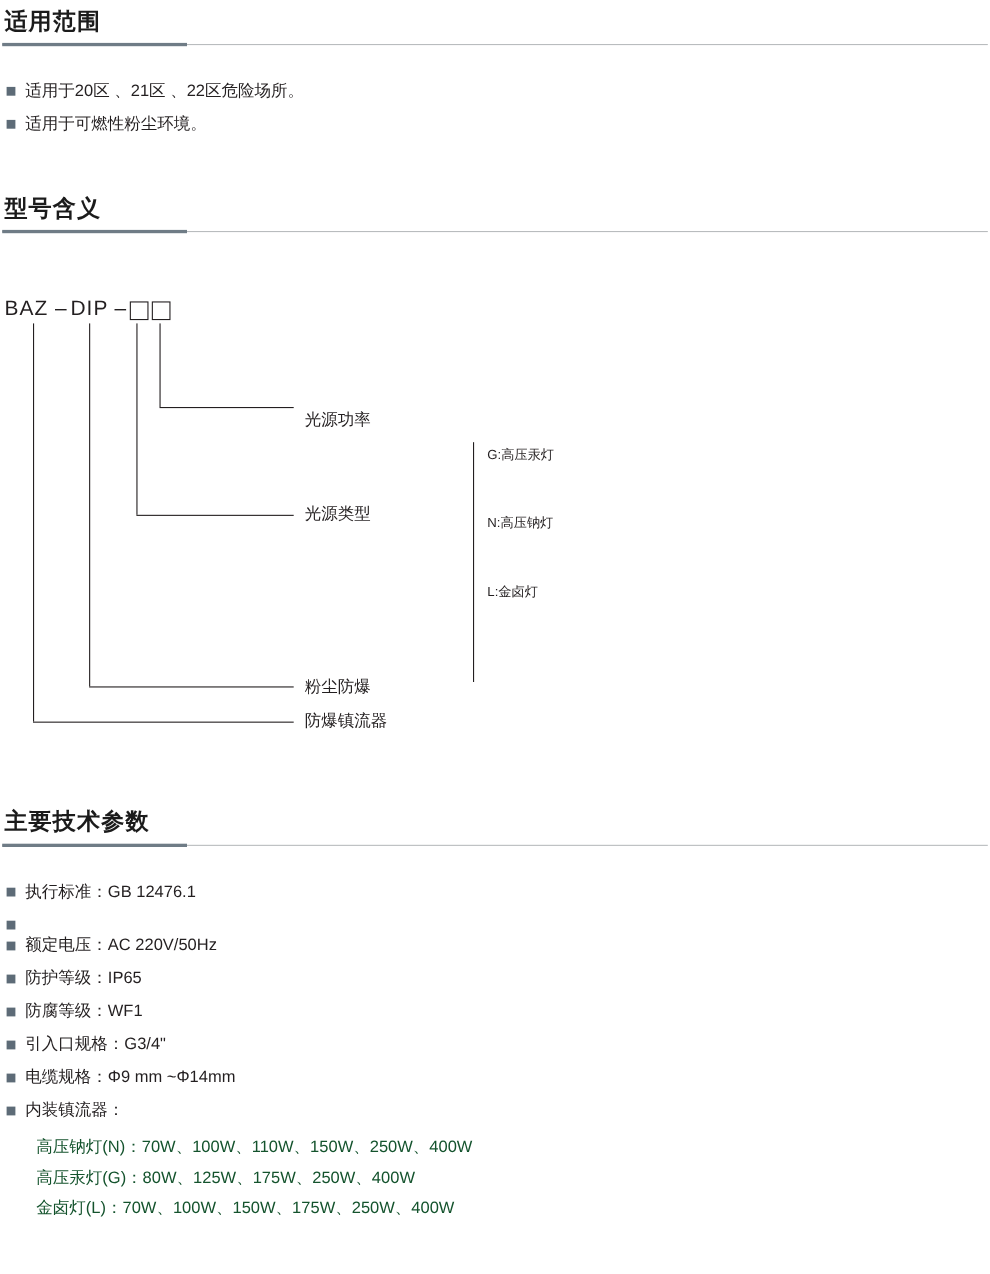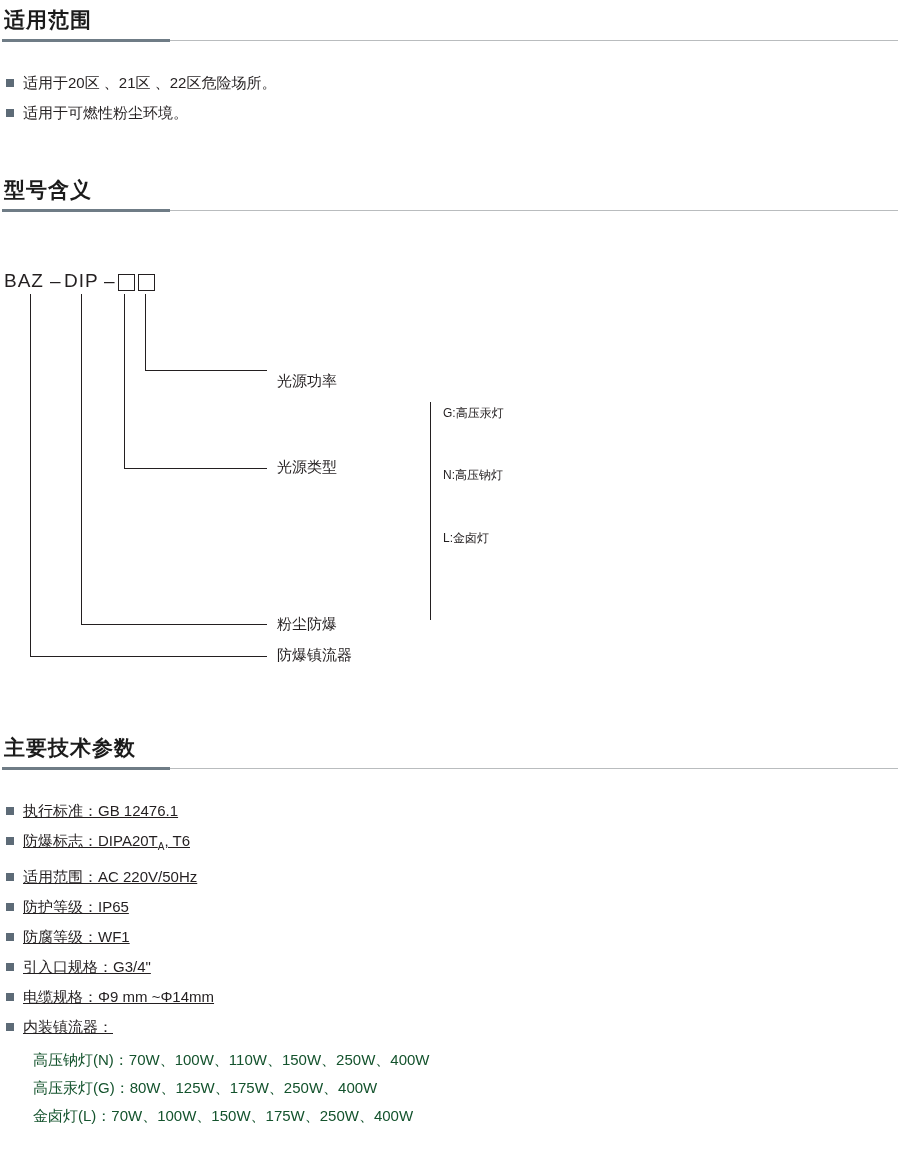--- a/index.html
+++ b/index.html
@@ -130,21 +130,20 @@
   .type-label {
     position: absolute;
     font-size: 12px;
     color: #231f20;
     white-space: nowrap;
   }
 
   
   .spec-list .bullet-item {
     line-height: 30px;
-    text-decoration: underline;
   }
   sub { font-size: 10px; }
 </style>
 </head>
 <body>
 
 <div class="page">
 
   <div class="section" style="top:8px;">
     <div class="section-title">适用范围</div>
@@ -210,25 +209,24 @@
       <div class="rule-accent"></div>
     </div>
 
     <ul class="bullet-list spec-list" style="margin-top:26px;">
       <li class="bullet-item">
         <span class="bullet-sq"></span>
         <span class="bullet-text">执行标准：GB 12476.1</span>
       </li>
       <li class="bullet-item">
         <span class="bullet-sq"></span>
-        <span class="bullet-text"><span>防爆标志：DIPA20T</span><sub>A</sub><span>, T6</span></span>
-      </li>
-      <li class="bullet-item">
-        <span class="bullet-sq"></span>
-        <span class="bullet-text">适用范围：AC 220V/50Hz</span>
+      </li>
+      <li class="bullet-item">
+        <span class="bullet-sq"></span>
+        <span class="bullet-text">额定电压：AC 220V/50Hz</span>
       </li>
       <li class="bullet-item">
         <span class="bullet-sq"></span>
         <span class="bullet-text">防护等级：IP65</span>
       </li>
       <li class="bullet-item">
         <span class="bullet-sq"></span>
         <span class="bullet-text">防腐等级：WF1</span>
       </li>
       <li class="bullet-item">

